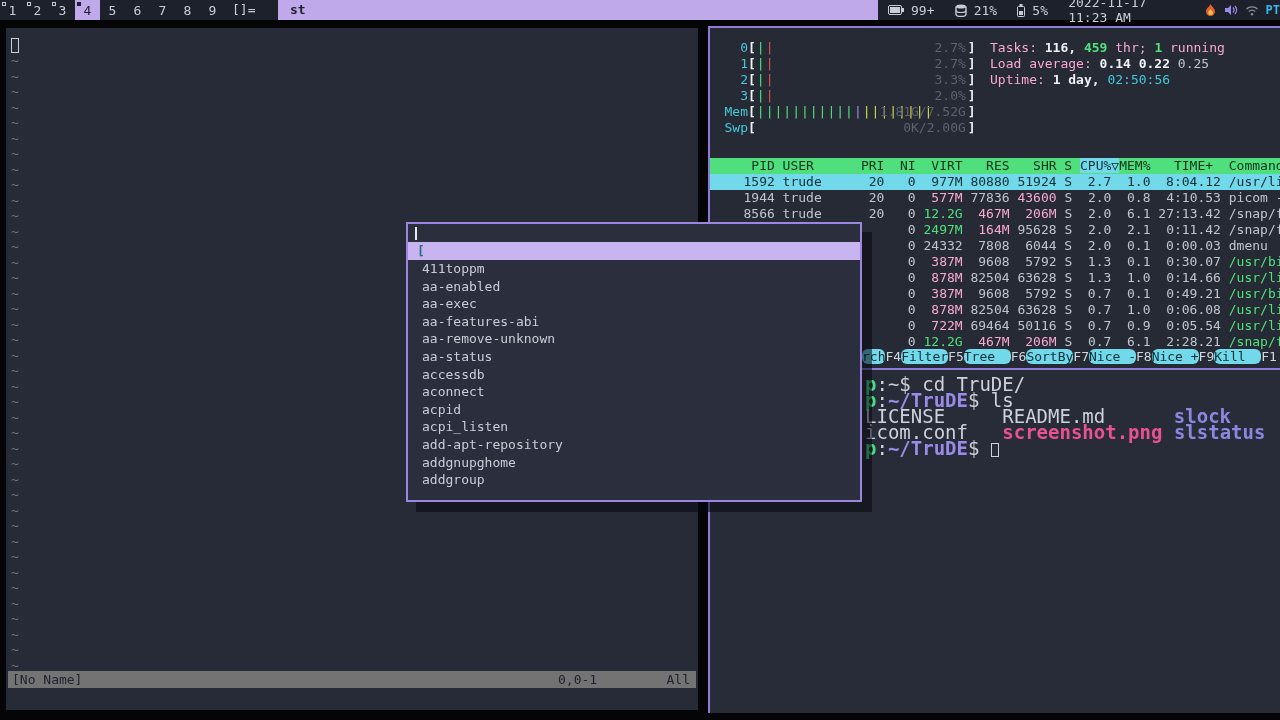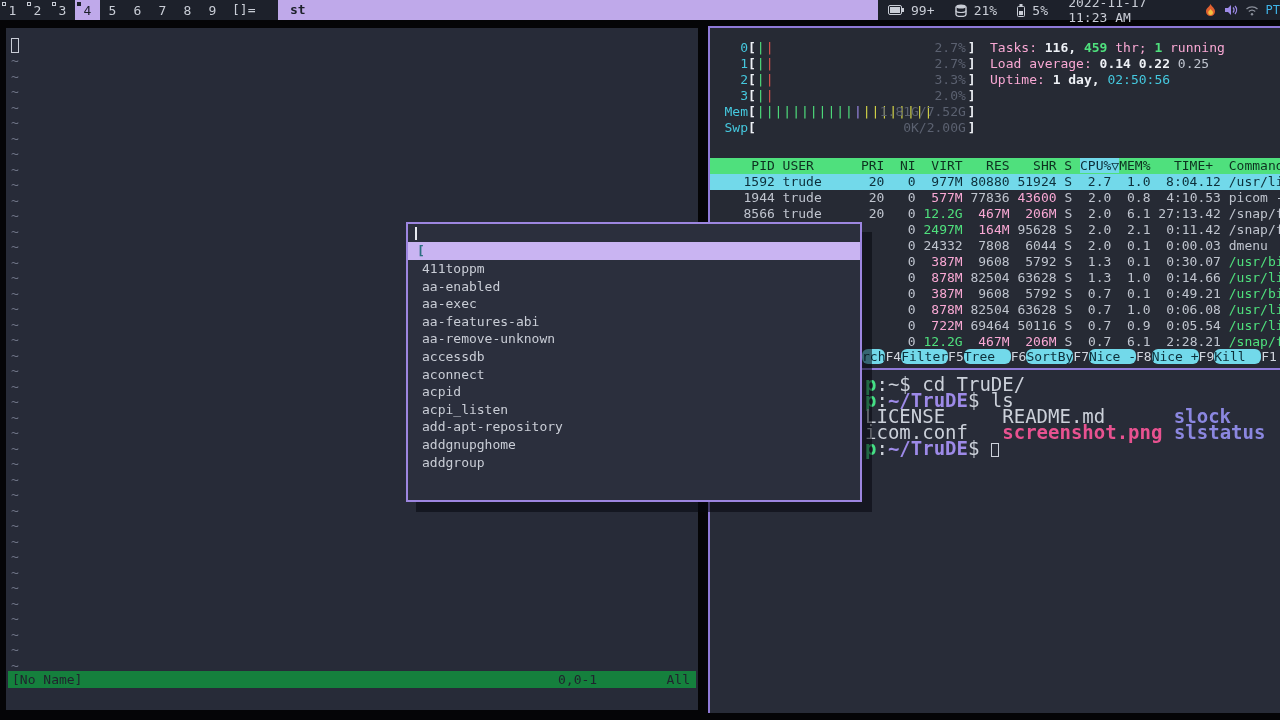--- a/index.html
+++ b/index.html
@@ -18,31 +18,31 @@
   .ws.sel .wsq { border-color:#1d212b; background:#1d212b; }
   #layout { position:absolute; left:232px; top:0; height:20px; line-height:20px; }
   #titleseg { position:absolute; left:278px; top:0; width:600px; height:20px;
               background:#bfa9ea; color:#1d212b; line-height:20px;
               padding-left:12px; font-weight:bold; }
   #status { position:absolute; left:878px; right:0; top:0; height:20px;
             background:#1d212b; display:flex; align-items:center; gap:7px;
             padding-left:10px; font-size:13px; }
   .sticon { display:inline-flex; align-items:center; }
   .gap { width:8px; }
-  #kbd { color:#3fb4e8; font-weight:normal; font-size:12px; }
+  #kbd { color:#3fb4e8; font-weight:bold; font-size:12px; }
 
   
   #vimwin { position:absolute; left:6px; top:28px; width:692px; height:682px;
             background:#272b38; }
   #vimcursor { position:absolute; left:5px; top:10px; width:8px; height:15px;
                border:1px solid #c9cdd6; }
   #tildes { position:absolute; left:5px; top:25px; color:#6e7486; font-size:13px; }
   #tildes div { height:15.5px; line-height:15.5px; }
   #vimstatus { position:absolute; left:2px; right:2px; top:643px; height:17px;
-               background:#15803d; color:#20242e; font-size:13px;
+               background:#737373; color:#20242e; font-size:13px;
                line-height:17px; z-index:2; }
   #vimfile { padding-left:4px; }
   #vimpos { position:absolute; left:550px; top:0; }
   #vimall { position:absolute; right:6px; top:0; }
 
   
   .rwin { position:absolute; left:708px; width:572px; background:#262a34;
           border-left:2px solid #8f7ad8; border-top:2px solid #8f7ad8;
           overflow:hidden; }
   #htopwin { top:26px; height:342px; }
@@ -281,20 +281,21 @@
   <div id="linput">
     <div id="lcursor"></div>
   </div>
   <div id="lsel">[</div>
   <div id="litems">
       <div>411toppm</div>
       <div>aa-enabled</div>
       <div>aa-exec</div>
       <div>aa-features-abi</div>
       <div>aa-remove-unknown</div>
+      <div>aa-status</div>
       <div>accessdb</div>
       <div>aconnect</div>
       <div>acpid</div>
       <div>acpi_listen</div>
       <div>add-apt-repository</div>
       <div>addgnupghome</div>
       <div>addgroup</div>
     </div>
 </div>
 

